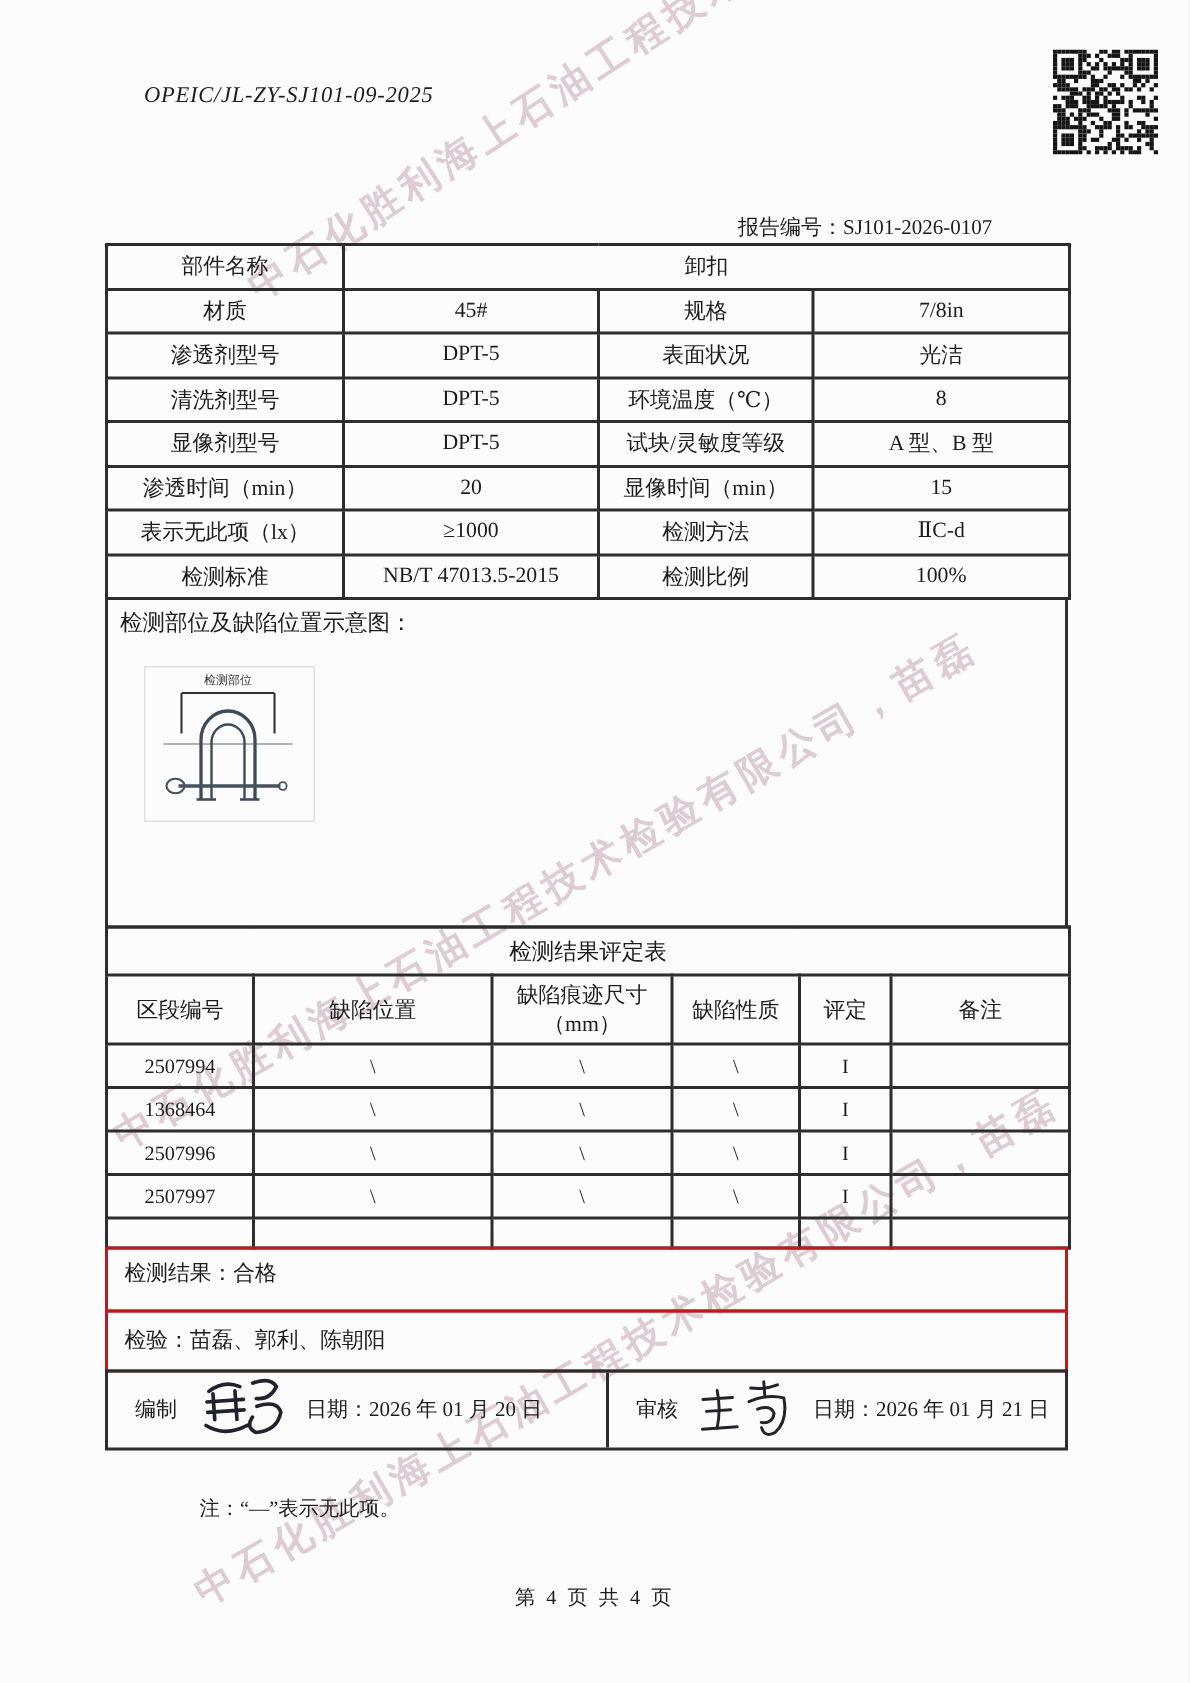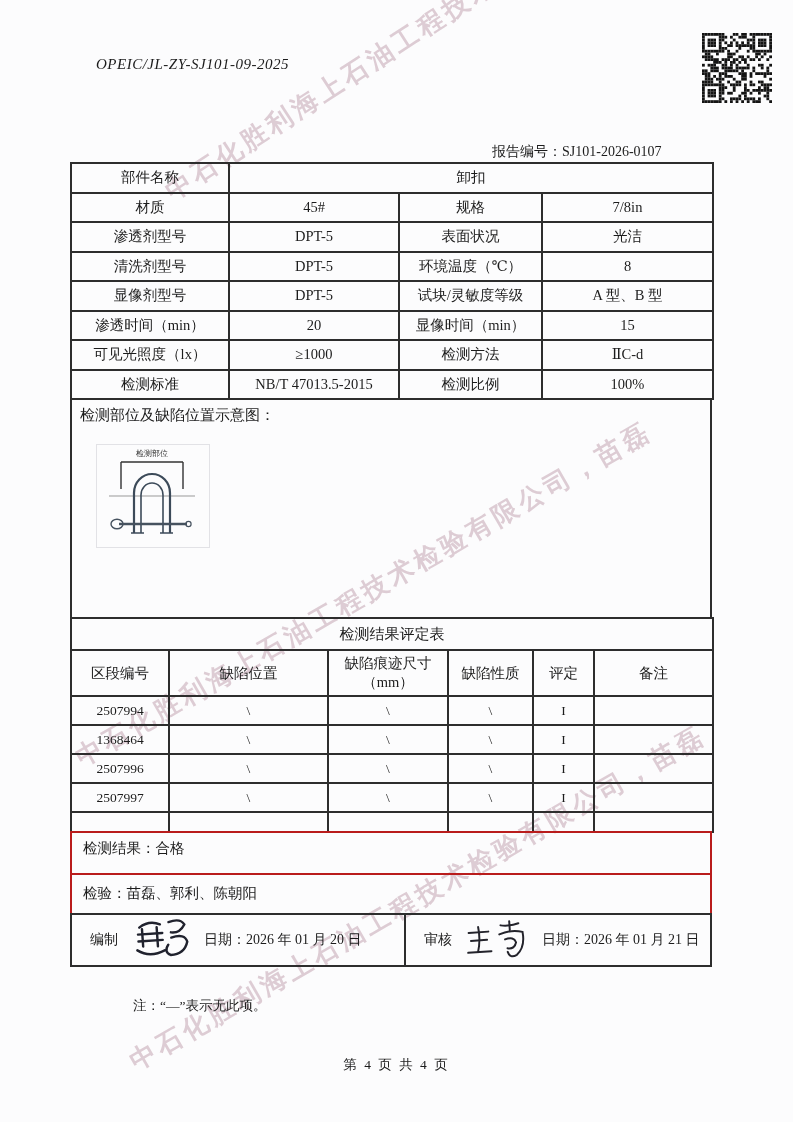--- a/index.html
+++ b/index.html
@@ -440,21 +440,21 @@
         <td>试块/灵敏度等级</td>
         <td>A 型、B 型</td>
       </tr>
       <tr>
         <td>渗透时间（min）</td>
         <td>20</td>
         <td>显像时间（min）</td>
         <td>15</td>
       </tr>
       <tr>
-        <td>可见光照度（lx）</td>
+        <td>表示无此项（lx）</td>
         <td>≥1000</td>
         <td>检测方法</td>
         <td>ⅡC-d</td>
       </tr>
       <tr>
         <td>检测标准</td>
         <td>NB/T 47013.5-2015</td>
         <td>检测比例</td>
         <td>100%</td>
       </tr>

